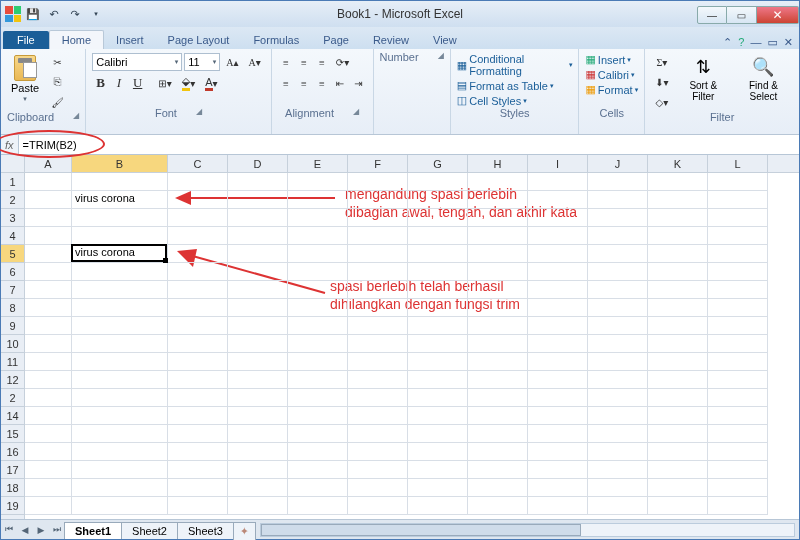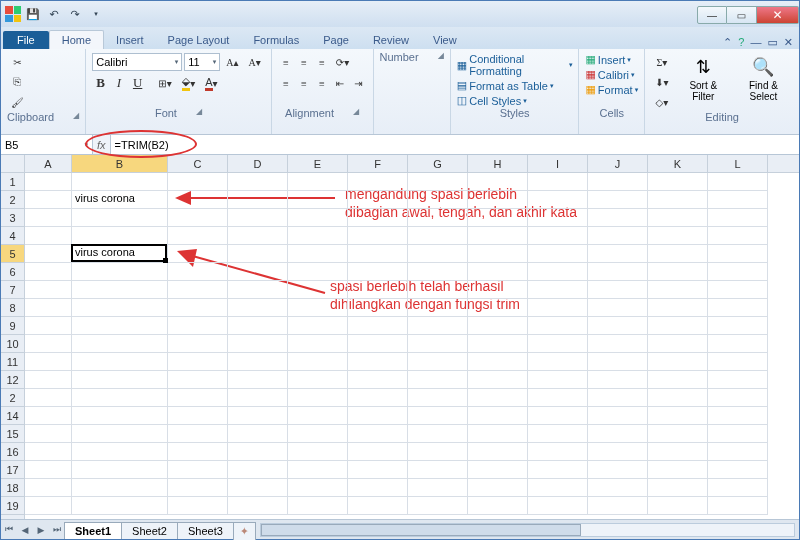--- a/index.html
+++ b/index.html
@@ -78,20 +78,21 @@
           <span></span>
           <span></span>
           <span></span>
           <span></span>
         </div>
       <div class="qbtn">💾</div>
       <div class="qbtn">↶</div>
       <div class="qbtn">↷</div>
       <div class="qbtn" style="font-size:7px">▾</div>
     </div>
+    <div class="title">Book1 - Microsoft Excel</div>
     <div class="winbtns">
       <div class="winbtn">—</div>
       <div class="winbtn">▭</div>
       <div class="winbtn close">✕</div>
     </div>
   </div>
 
   <div class="tabs">
     <div class="tab file">File</div>
     <div class="tab active">Home</div>
@@ -106,20 +107,25 @@
       <span style="color:#2a7">?</span>
       <span>—</span>
       <span>▭</span>
       <span>✕</span>
     </div>
   </div>
 
   <div class="ribbon">
     <div class="group">
       <div class="gbody">
+        <div class="vbtn">
+          <div class="paste-ico"></div>
+          <span>Paste</span>
+          <span style="font-size:7px;color:#567">▾</span>
+        </div>
         <div class="vstack">
           <div class="rbtn small">✂</div>
           <div class="rbtn small">⎘</div>
           <div class="rbtn small">🖌</div>
         </div>
       </div>
       <div class="glabel">
           <span>Clipboard</span>
           <span class="dlg">◢</span>
         </div>
@@ -248,30 +254,26 @@
         <div class="vbtn">
           <div class="ico">⇅</div>
           <span style="font-size:10px;text-align:center">Sort &amp; Filter</span>
         </div>
         <div class="vbtn">
           <div class="ico">🔍</div>
           <span style="font-size:10px;text-align:center">Find &amp; Select</span>
         </div>
       </div>
       <div class="glabel">
-          <span>Editing</span>
+          <span>Filter</span>
         </div>
     </div>
   </div>
 
   <div class="formula-bar">
-    <div class="namebox">
-        <span>B5</span>
-        <span class="dd">▾</span>
-      </div>
     <div class="fxbtns">
         <span style="font-style:italic;color:#666">fx</span>
       </div>
     <div class="fxbox">
       <span>=TRIM(B2)</span>
       <div class="fxcircle"></div>
     </div>
   </div>
 
   <div style="display:flex;flex:1;flex-direction:column;overflow:hidden">

